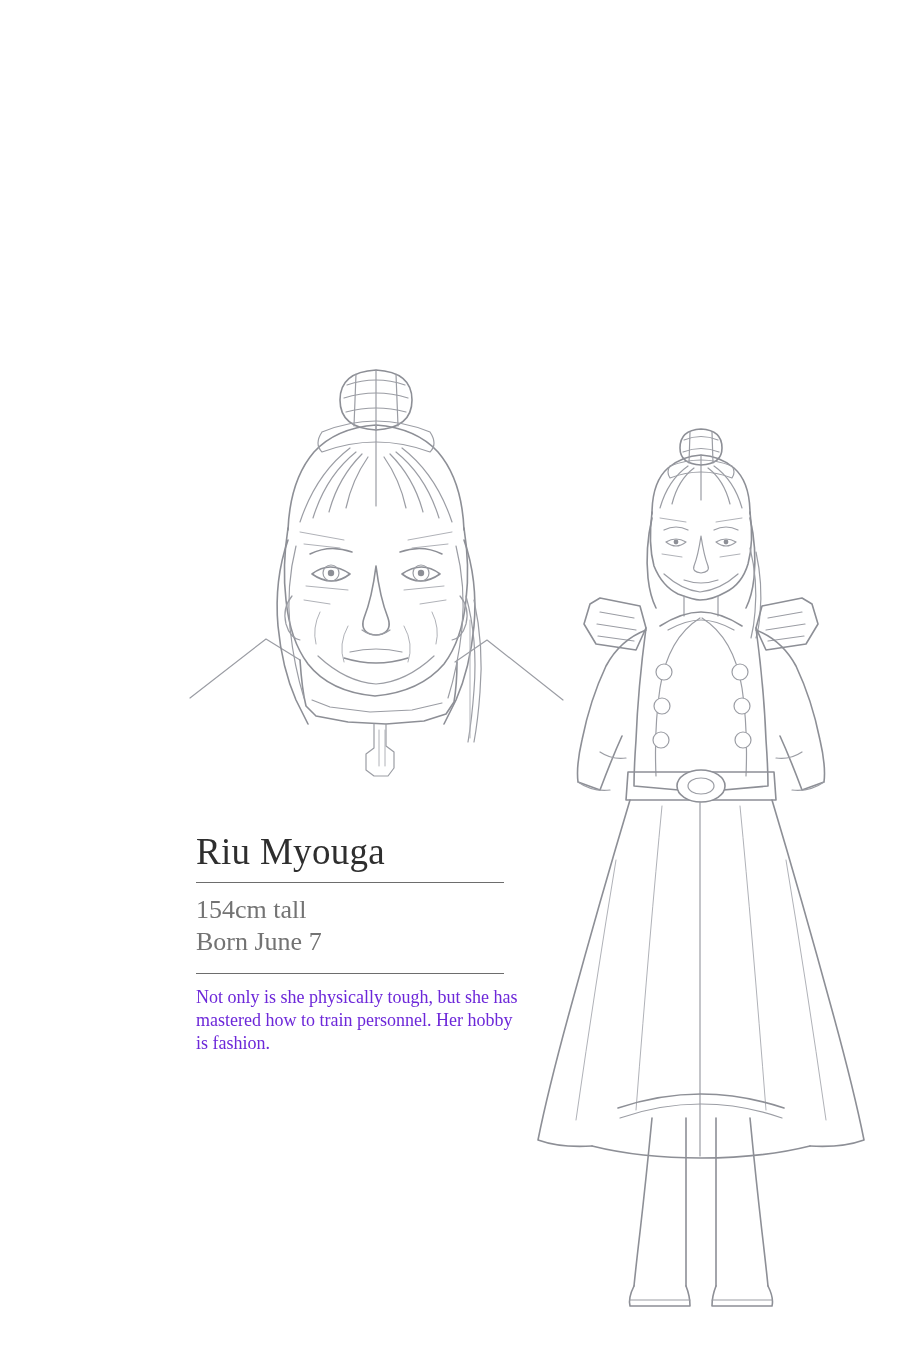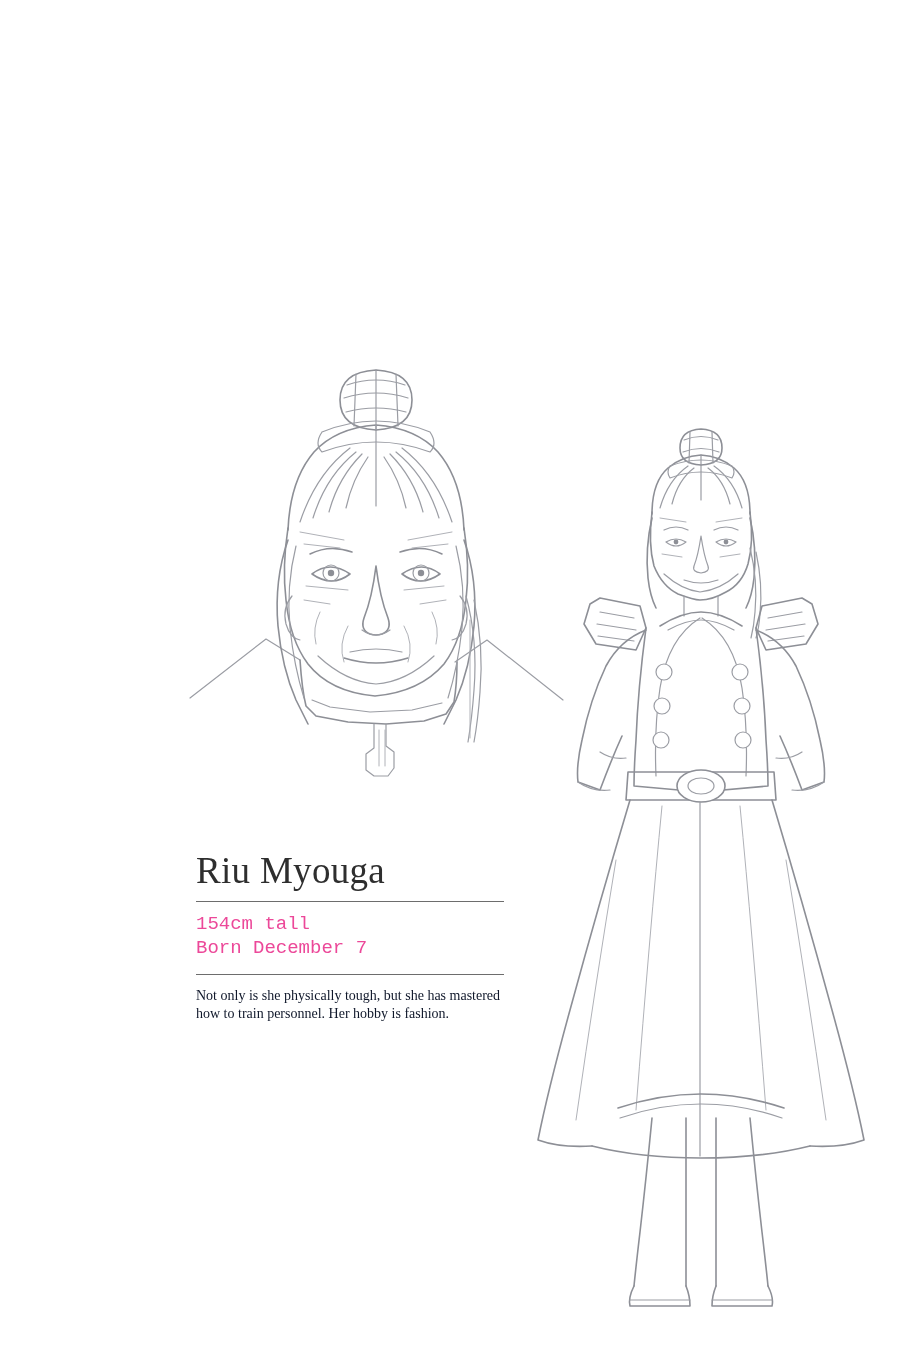--- a/index.html
+++ b/index.html
@@ -29,21 +29,21 @@
     top: 0;
     width: 900px;
     height: 1350px;
     pointer-events: none;
   }
 
   
   .profile {
     position: absolute;
     left: 196px;
-    top: 852px;
+    top: 833px;
     width: 330px;
   }
 
   .char-name {
     font-family: "Liberation Serif", serif;
     font-size: 37px;
     line-height: 1.05;
     font-weight: 400;
     letter-spacing: 0.3px;
     color: #2e2e2e;
@@ -61,31 +61,30 @@
     margin-top: 14px;
     width: 308px;
   }
 
   .stats {
     margin: 11px 0 0 0;
     padding: 0;
     list-style: none;
   }
   .stats li {
-    font-size: 19px;
+    font-size: 26px;
     line-height: 1.25;
-    color: #ec4899;
-    font-family: Liberation Mono, monospace;
+    color: #737373;
   }
 
   .description {
     margin: 12px 0 0 0;
-    font-size: 14px;
+    font-size: 18px;
     line-height: 1.28;
-    color: #0f172a;
+    color: #6d28d9;
     width: 322px;
   }
 
   .stroke {
     fill: none;
     stroke: #8d8f96;
     stroke-width: 1.6;
     stroke-linecap: round;
     stroke-linejoin: round;
   }
@@ -292,21 +291,21 @@
     </g>
   </svg>
 
   <div class="profile">
     <h1 class="char-name">Riu Myouga</h1>
 
     <div class="rule"></div>
 
     <ul class="stats">
       <li>154cm tall</li>
-      <li>Born December 7</li>
+      <li>Born June 7</li>
     </ul>
 
     <div class="rule second"></div>
 
     <p class="description">Not only is she physically tough, but she has mastered how to train personnel. Her hobby is fashion.</p>
   </div>
 
 </div>
 
 </body></html>

